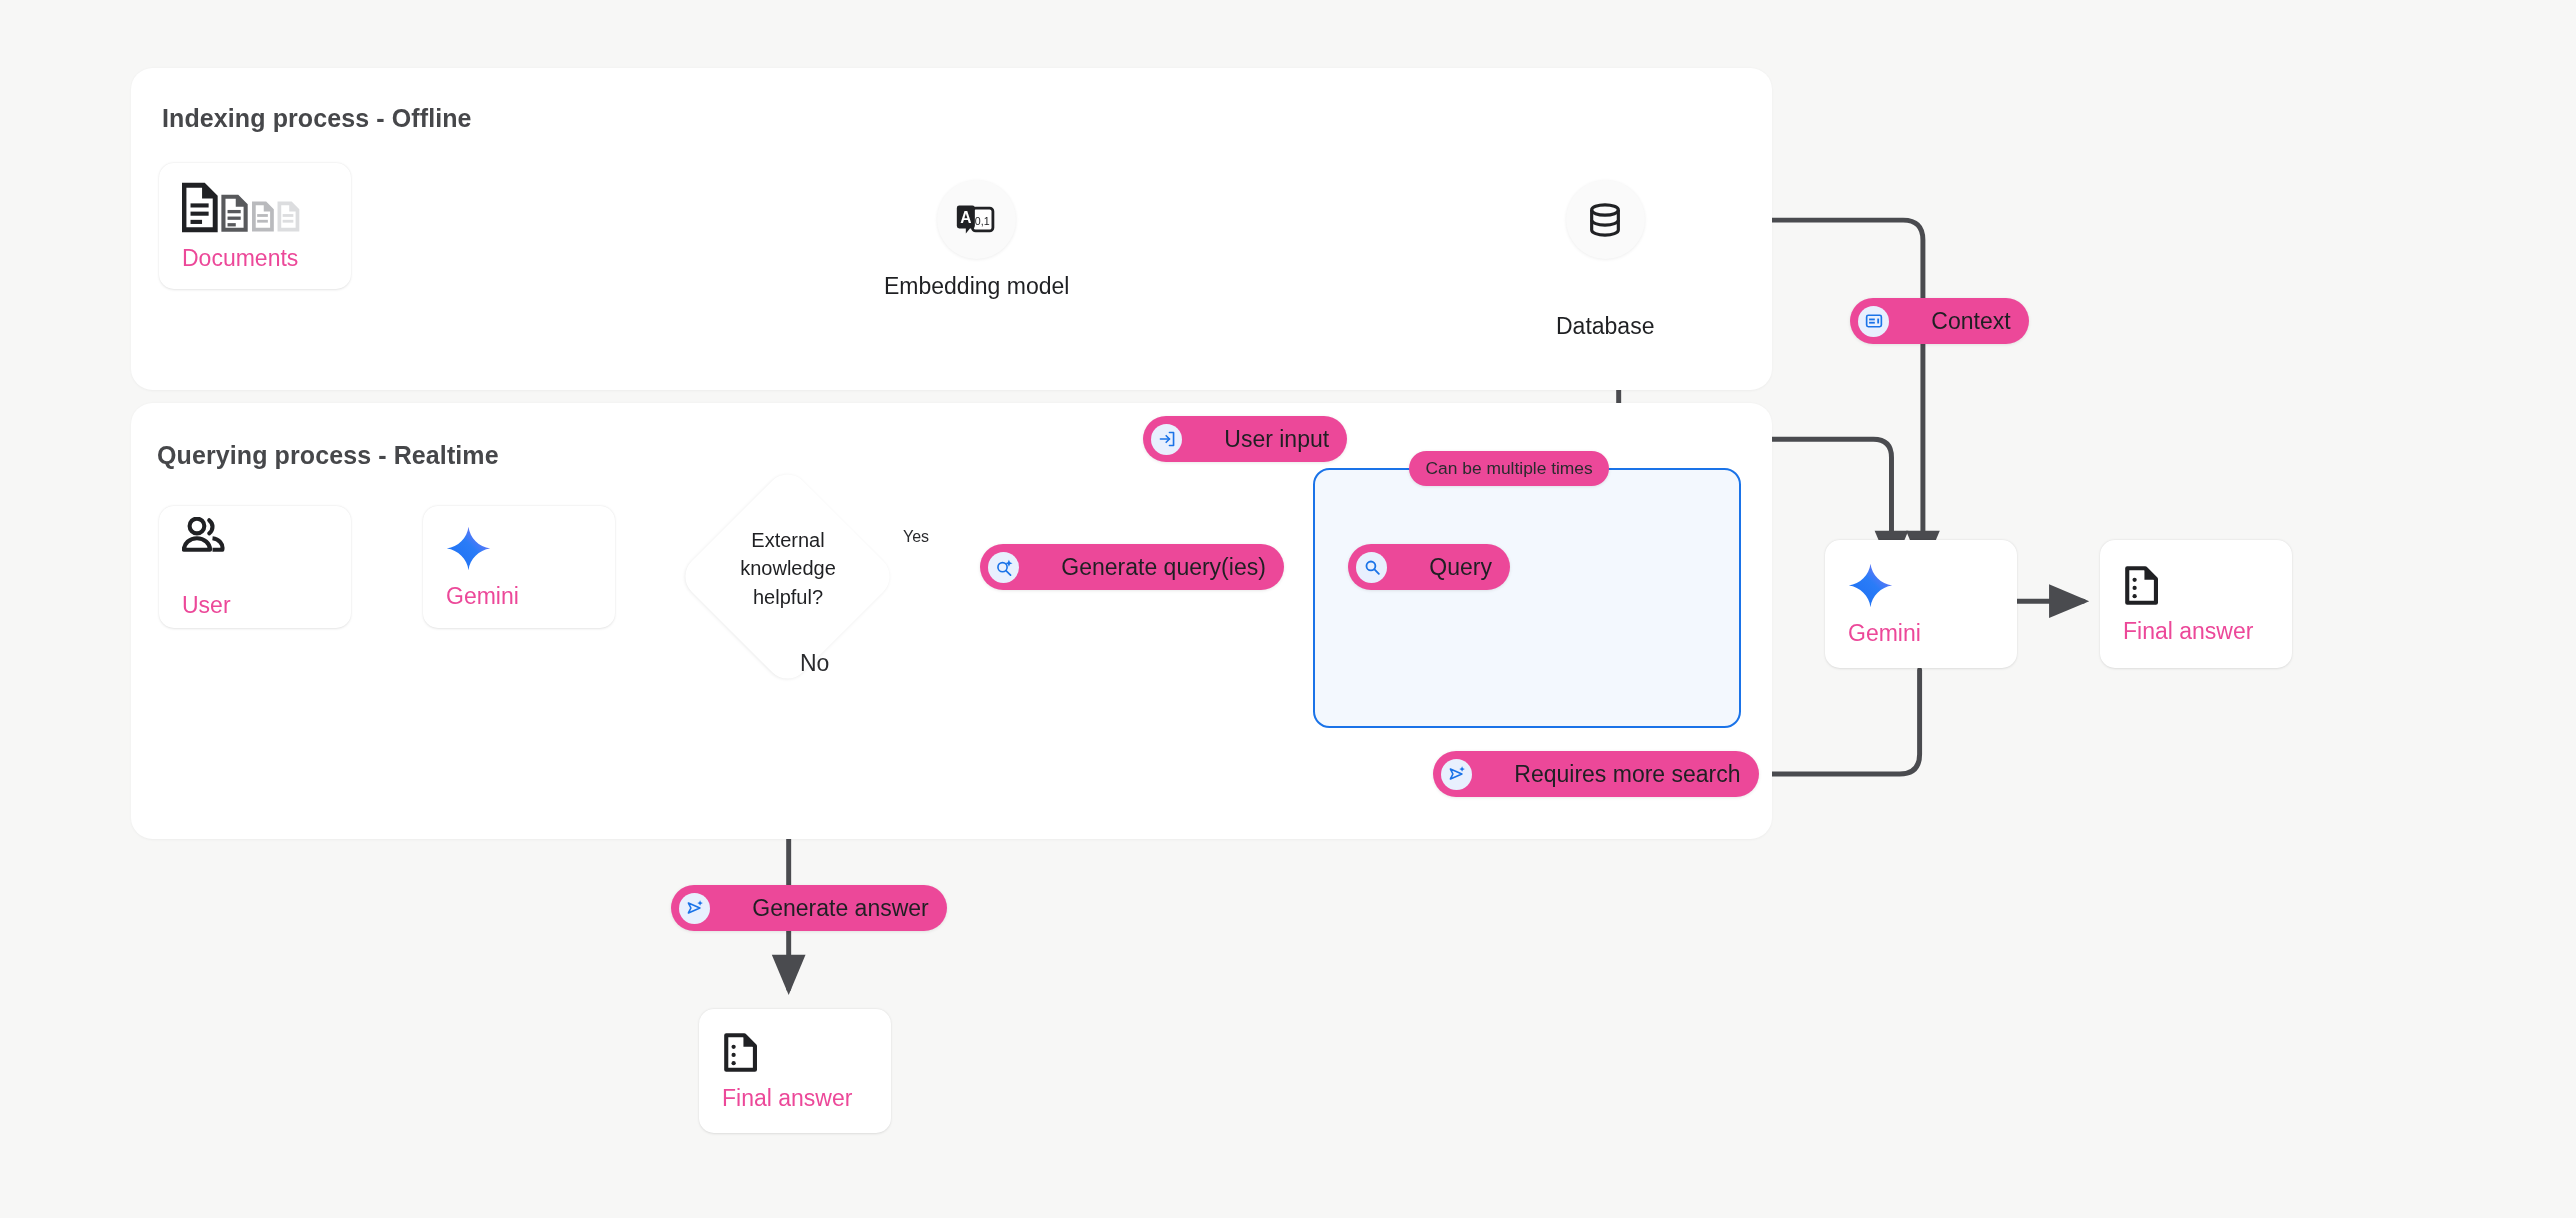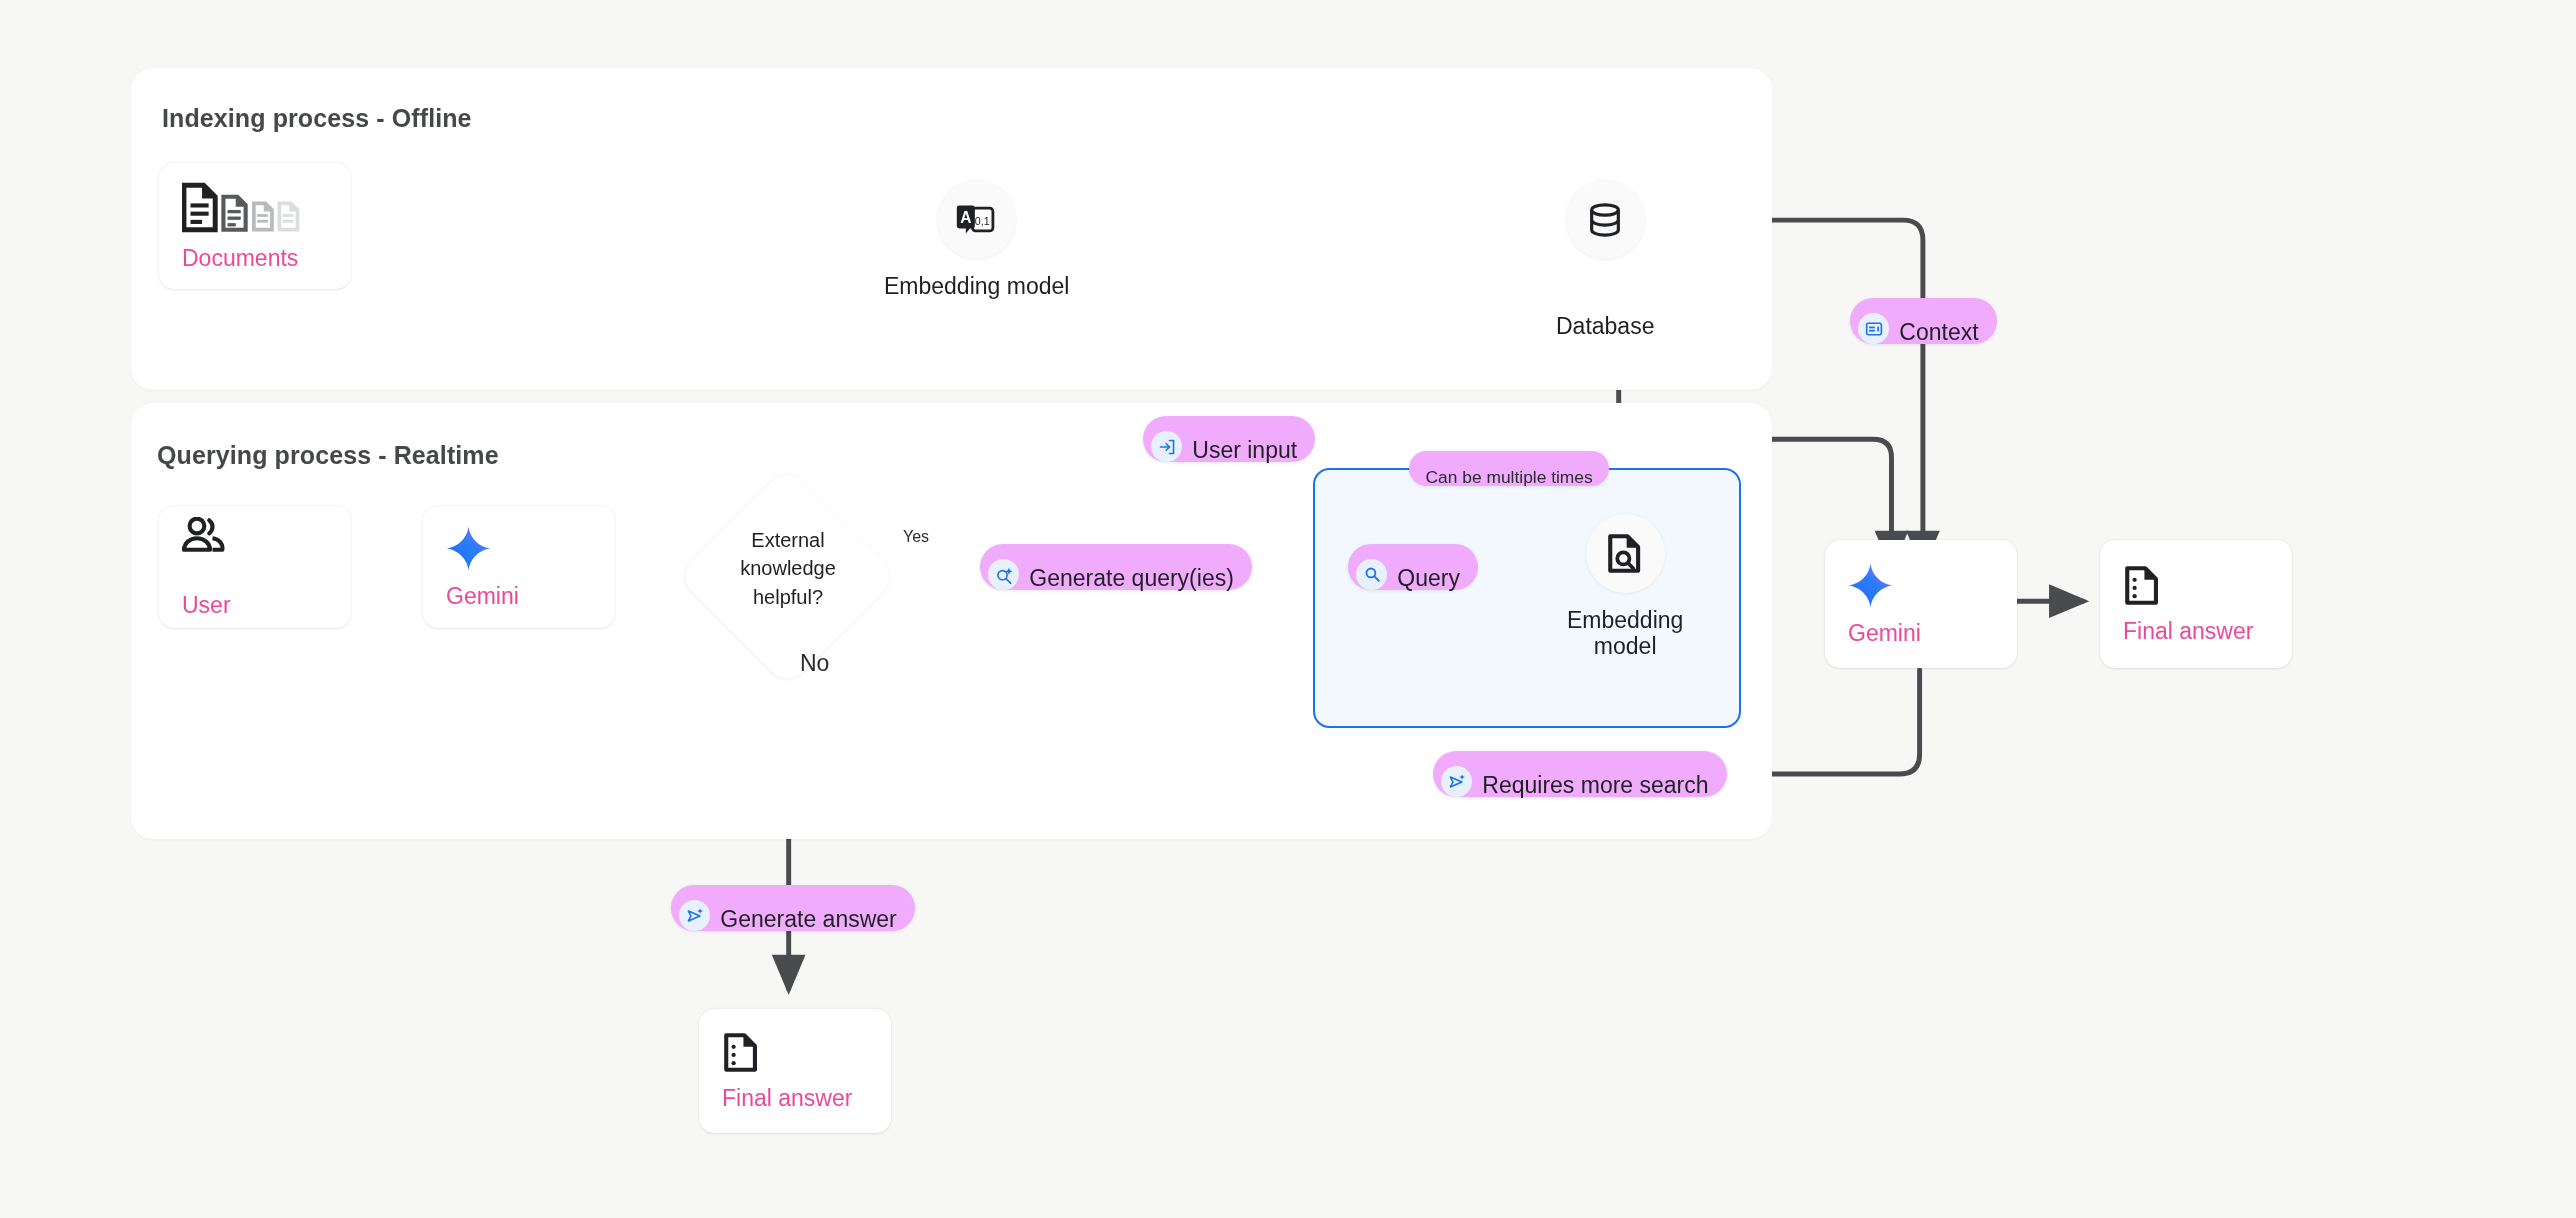--- a/index.html
+++ b/index.html
@@ -59,27 +59,28 @@
     display:flex;align-items:center;justify-content:center;
   }
   .circ-lbl{
     margin-top:15px;font-size:23px;color:#1f2023;white-space:nowrap;text-align:center;line-height:1.12;
   }
 
   
   .chip{
     position:absolute;
     height:46px;
-    background:#f0abfc;
+    background:#ec4899;
     border-radius:23px;
     box-shadow:0 0.8px 3.3px rgba(0,0,0,.10);
-    display:flex;align-items:flex-end;
+    display:flex;align-items:center;
     padding:0 18px 0 8.3px;
     box-sizing:border-box;
     white-space:nowrap;
+    gap:32px;
   }
   .chip .chip-ic{
     width:31px;height:31px;border-radius:50%;
     background:#e8f0fe;
     display:flex;align-items:center;justify-content:center;
     margin-right:10px;flex:0 0 auto;
   }
   .chip .chip-tx{font-size:23px;color:#1f2023;line-height:1;}
 
   
@@ -298,34 +299,20 @@
   <div class="chip" style="left:1348px;top:544px;">
     <span class="chip-ic">
       <svg width="16.5" height="16.5" viewBox="0 0 20 20" fill="none" stroke="#1a73e8" stroke-width="2.2" stroke-linecap="round">
         <circle cx="8.4" cy="8.4" r="5.4"></circle>
         <path d="M12.4,12.4 L18,18"></path>
       </svg>
     </span>
     <span class="chip-tx">Query</span>
   </div>
 
-  <div class="circ-node" style="left:1567px;top:514px;">
-    <div class="circ">
-      <svg width="40" height="41" viewBox="0 0 48 50">
-        <path d="M6,4 h21 l13,13 v29 h-34 z" fill="none" stroke="#202124" stroke-width="5" stroke-linejoin="round"></path>
-        <path d="M26,4 l14,14 h-14 z" fill="#202124"></path>
-        <circle cx="22" cy="31" r="7.4" fill="none" stroke="#202124" stroke-width="4.6"></circle>
-        <path d="M27.6,36.6 L34,43" stroke="#202124" stroke-width="4.6" stroke-linecap="round"></path>
-      </svg>
-    </div>
-    <div class="circ-lbl">
-      <div>Embedding</div>
-      <div>model</div>
-    </div>
-  </div>
 
   <div class="chip" style="left:1143px;top:416px;">
     <span class="chip-ic">
       <svg width="18" height="18" viewBox="0 0 22 22" fill="none" stroke="#1a73e8" stroke-width="2" stroke-linecap="round" stroke-linejoin="round">
         <path d="M14,3 h5 v16 h-5"></path>
         <path d="M3,11 h11"></path>
         <path d="M10,7 l4,4 l-4,4"></path>
       </svg>
     </span>
     <span class="chip-tx">User input</span>

